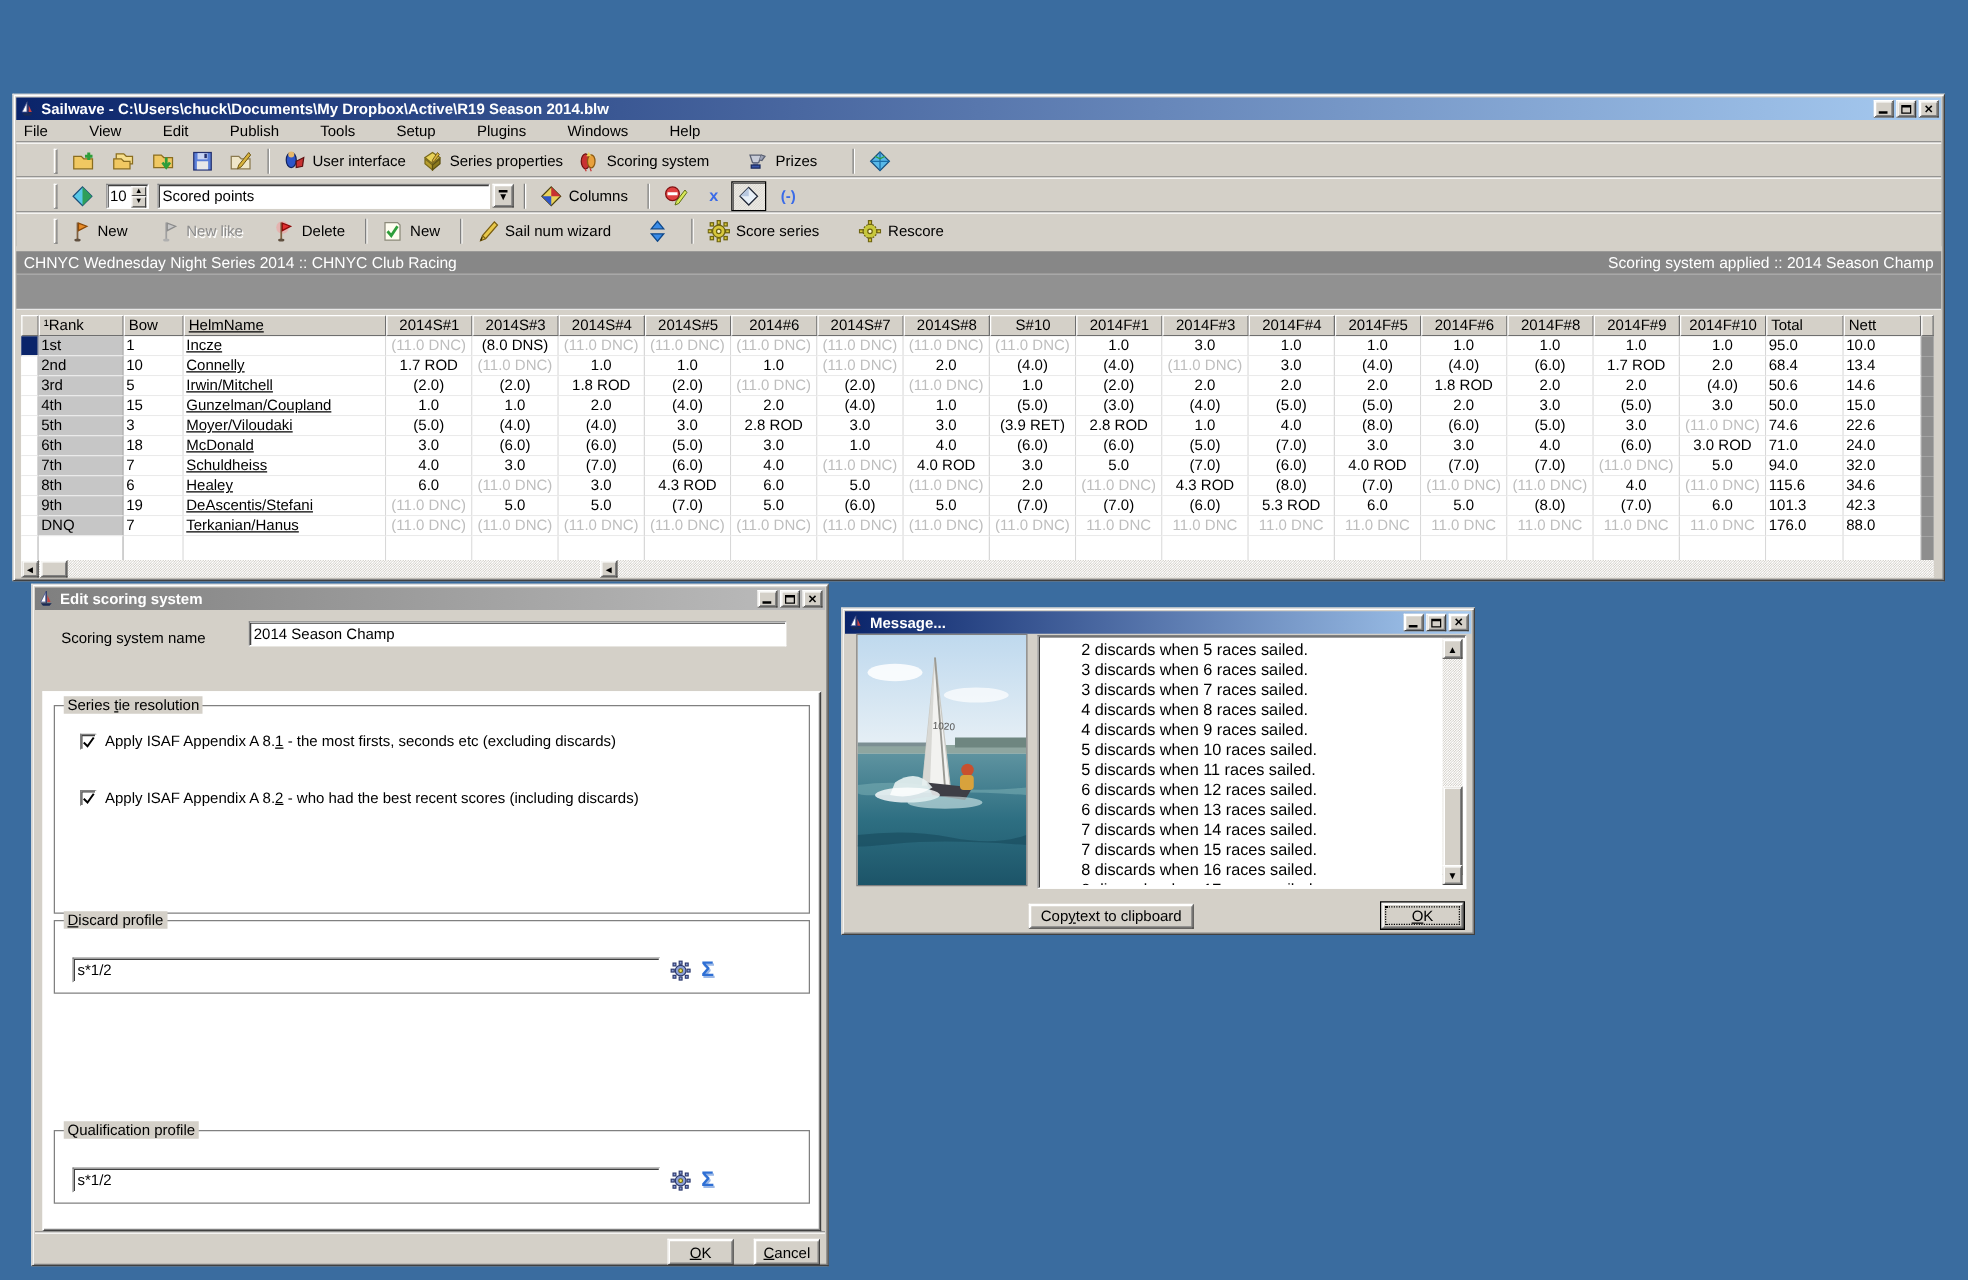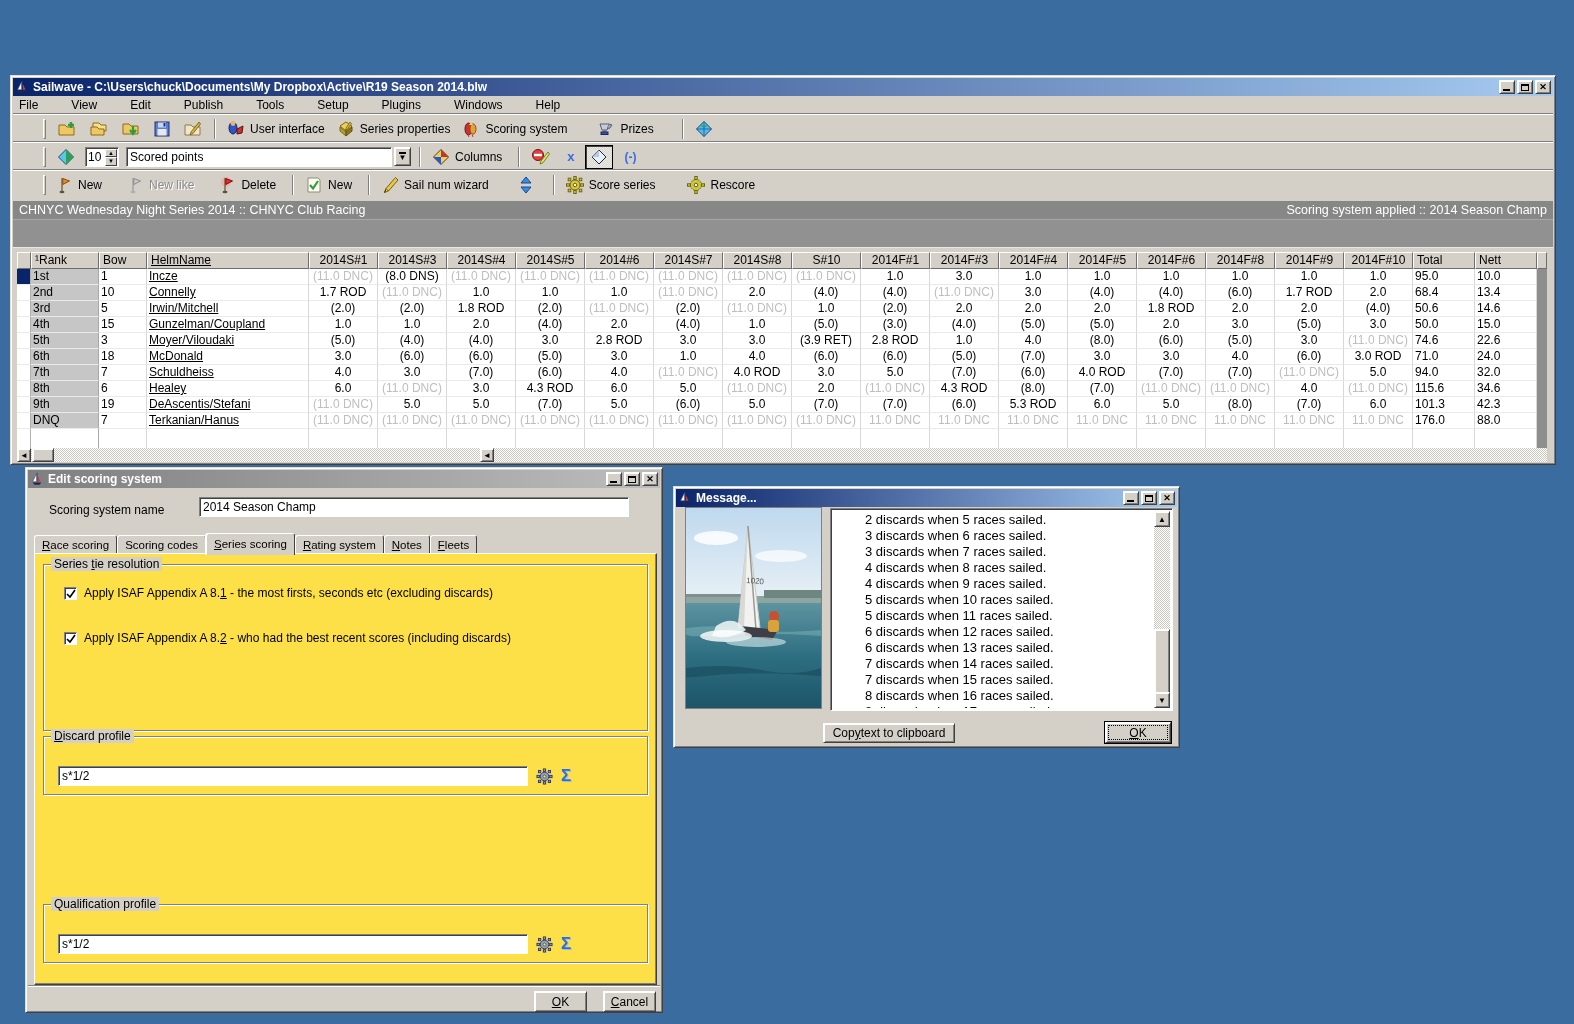--- a/index.html
+++ b/index.html
@@ -94,21 +94,21 @@
   .scr-thumb { position:absolute; top:0; height:14px; width:22px; }
 
   
   #edit-dialog { left:25px; top:467px; width:638px; height:546px; }
   .ed-name-label { position:absolute; left:23px; top:35px; }
   .ed-name-input { position:absolute; left:173px; top:29px; width:430px; }
   .tabstrip { position:absolute; left:8px; top:63px; right:8px; height:22px; display:flex; align-items:flex-end; }
   .tab { background:#D4D0C8; border:1px solid; border-color:#FFF #404040 #D4D0C8 #FFF; border-bottom:none;
          border-radius:3px 3px 0 0; padding:3px 7px 3px 7px; margin-right:0px; font-size:11.5px; position:relative; top:1px; height:19px; }
   .tab.active { height:22px; top:2px; z-index:3; box-shadow:-1px 0 0 #FFF; padding-top:4px; }
-  .tabpanel { position:absolute; left:8px; top:85px; width:623px; height:432px; background:#fde047;
+  .tabpanel { position:absolute; left:8px; top:85px; width:623px; height:432px; background:#ffffff;
               border:1px solid; border-color:#FFF #404040 #404040 #FFF; box-shadow: inset -1px -1px 0 #808080; z-index:2; }
   .group { position:absolute; border:1px solid #808080; box-shadow: inset 1px 1px 0 #FFF, 1px 1px 0 #FFF; }
   .group > .legend { position:absolute; top:-8px; left:7px; background:#D4D0C8; padding:0 3px; font-size:12px; }
   .checkrow { position:absolute; left:20px; display:flex; align-items:center; gap:7px; }
   .checkbox { width:13px; height:13px; background:#FFF; border:1px solid; border-color:#808080 #FFF #FFF #808080;
               box-shadow: inset 1px 1px 0 #404040; position:relative; flex:none; }
   .checkbox svg { position:absolute; left:1px; top:1px; }
   .profile-row { position:absolute; left:14px; right:14px; top:29px; display:flex; align-items:center; gap:8px; }
   .profile-row .field { width:470px; }
   .sigma { color:#2E6FD4; font-weight:bold; font-size:17px; text-shadow:1px 1px 0 #9BB8E6; }
@@ -735,28 +735,20 @@
       </span>
     <span class="tb-btn">
         <span class="max-glyph"></span>
       </span>
     <span class="tb-btn">✕</span>
   </div>
 
   <span class="ed-name-label">Scoring system name</span>
   <input class="field ed-name-input" readonly="" value="2014 Season Champ" style="">
 
-  <div class="tabstrip">
-    <span class="tab"><u>R</u>ace scoring</span>
-    <span class="tab">Scoring codes</span>
-    <span class="tab active"><u>S</u>eries scoring</span>
-    <span class="tab"><u>R</u>ating system</span>
-    <span class="tab"><u>N</u>otes</span>
-    <span class="tab"><u>F</u>leets</span>
-  </div>
 
   <div class="tabpanel">
     <div class="group" style="left:8px; top:10px; right:8px; height:167px">
       <span class="legend">Series <u>t</u>ie resolution</span>
       <div class="checkrow" style="top:21px">
         <span class="checkbox">
           <svg width="10" height="10" viewBox="0 0 10 10">
               <path d="M1 5 L4 8 L9 1" stroke="#000" stroke-width="1.6" fill="none"></path>
             </svg>
         </span>

